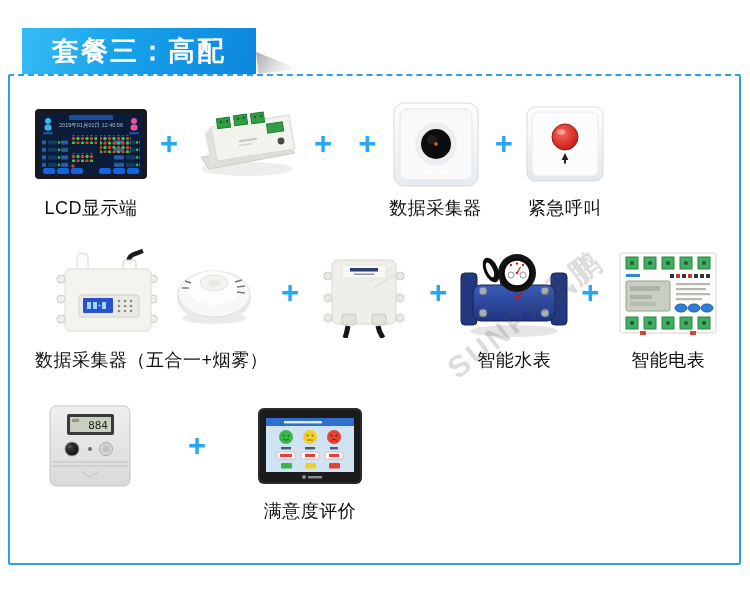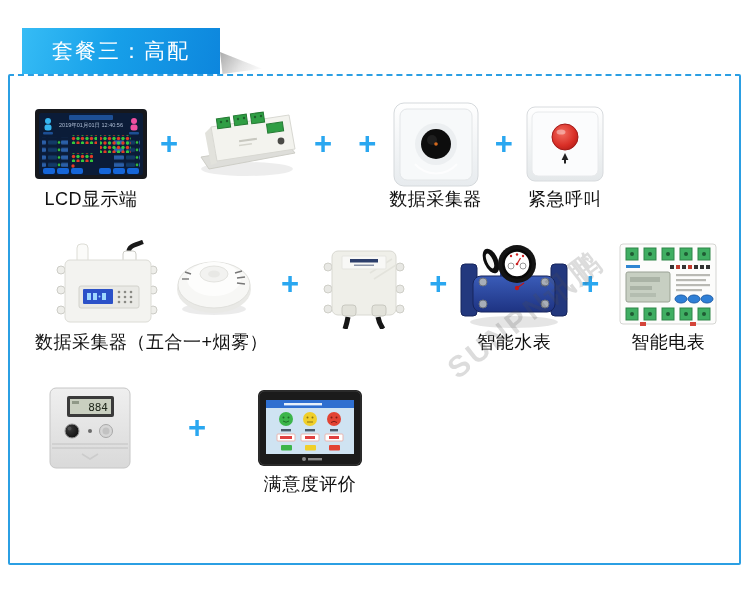--- a/index.html
+++ b/index.html
@@ -7,21 +7,21 @@
   body {
     width:750px; height:591px; position:relative; overflow:hidden;
     font-family:"Liberation Sans","DejaVu Sans",sans-serif; color:#111;
   }
   .banner {
     position:absolute; left:22px; top:28px; height:46px; min-width:188px;
     background:linear-gradient(105deg,#36bcf5 0%,#17a0e9 45%,#0d86dd 100%);
     display:flex; align-items:center; justify-content:center;
     z-index:3; padding:0 30px;
   }
-  .banner-title { color:#fff; font-size:21px; font-weight:normal; letter-spacing:2px; }
+  .banner-title { color:#fff; font-size:27px; font-weight:bold; letter-spacing:2px; }
   .banner-swoosh {
     position:absolute; left:100%; bottom:0; width:42px; height:24px;
     background:linear-gradient(125deg, rgba(110,110,110,.60) 0%, rgba(150,150,150,.25) 55%, rgba(170,170,170,0) 100%);
     clip-path:polygon(0 8%, 100% 78%, 6% 100%);
     filter:blur(.6px);
   }
   .package {
     position:absolute; left:8px; top:74px; width:733px; height:491px;
     border:2px solid #2b9fe3; border-top:2px dashed #2b9fe3; border-radius:2px;
     background:#fff;
@@ -29,21 +29,21 @@
   .row { display:flex; align-items:flex-start; }
   .row1 { padding-left:25px; padding-top:24px; }
   .row2 { padding-left:25px; padding-top:26px; }
   .row3 { padding-left:34px; padding-top:30px;gap:39px; }
   .cell { display:flex; flex-direction:column; align-items:center; }
   .area { display:flex; align-items:center; justify-content:center; gap:4px; }
   .row1 .area, .row1 .plus { height:88px; }
   .row2 .area, .row2 .plus { height:95px; }
   .row3 .area, .row3 .plus { height:90px; }
   .label {
-    font-size:18px; line-height:22px; color:#111;
+    margin-top:9px; font-size:18px; line-height:22px; color:#111;
     letter-spacing:.5px; white-space:nowrap; text-align:right;
   }
   .plus {
     display:flex; align-items:center; justify-content:center;
     margin:0 13px; font-size:31px; font-weight:bold; color:#2aa7f0;
   }
   .watermark {
     position:absolute; left:452px; top:352px; z-index:2;
     font-size:30px; letter-spacing:3px; color:rgba(80,80,80,.20);
     transform:rotate(-38deg); transform-origin:left center;

